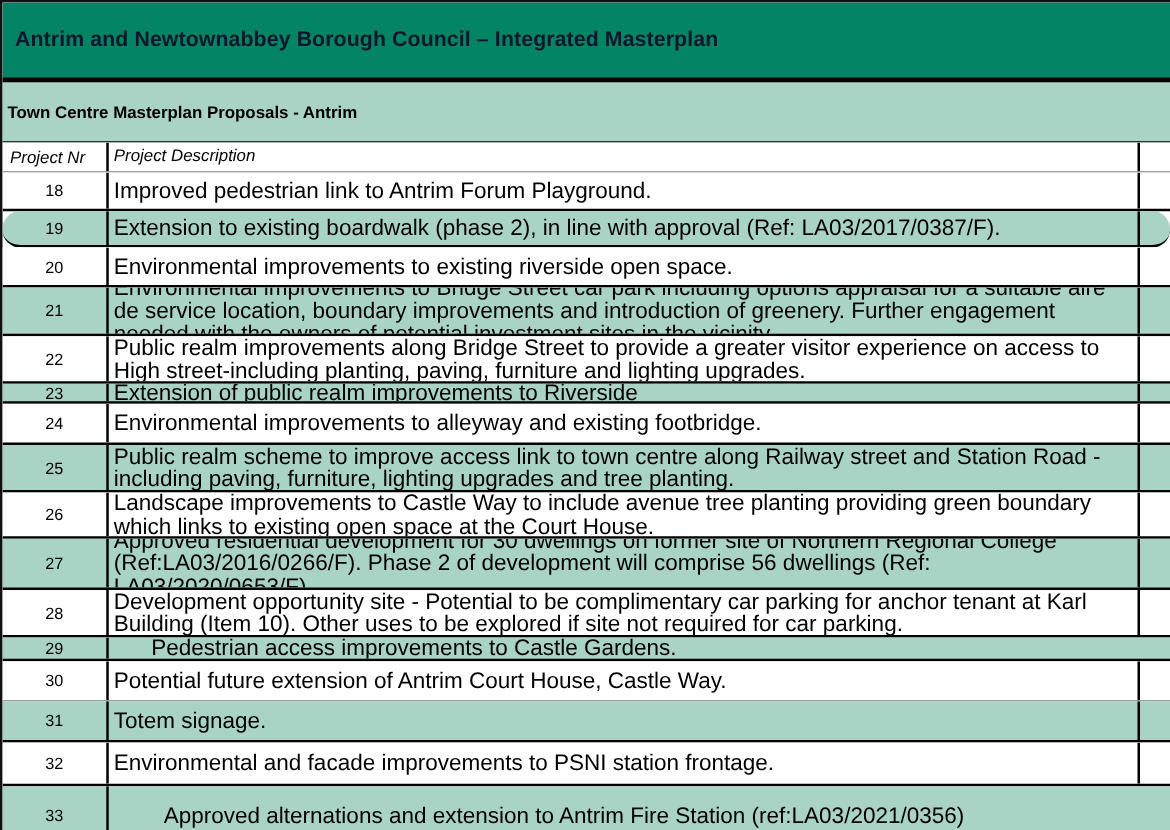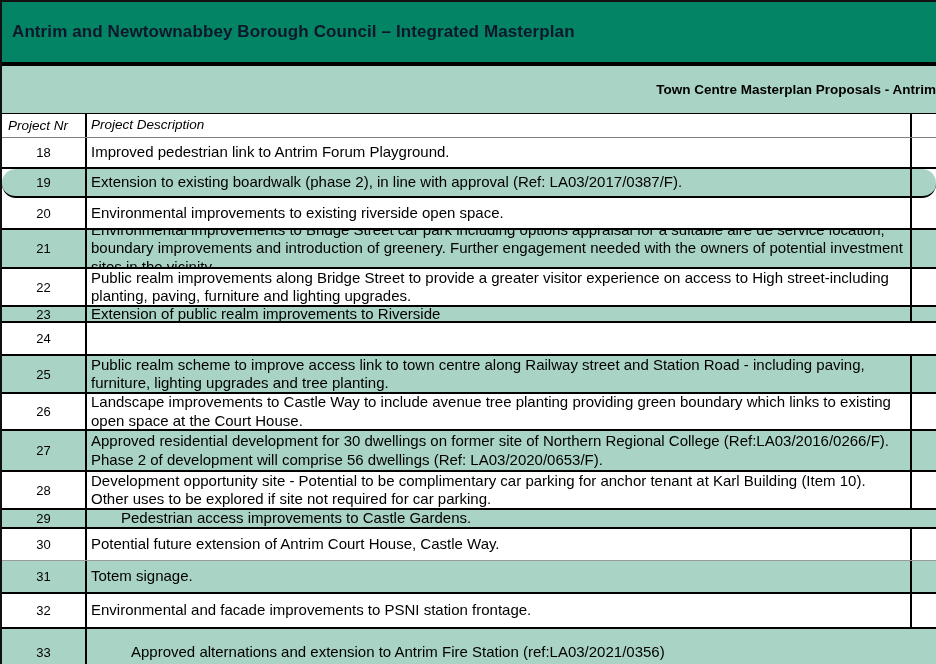--- a/index.html
+++ b/index.html
@@ -34,21 +34,20 @@
     letter-spacing: 0.1px;
   }
   
   .subtitle-bar {
     height: 48px;
     background: var(--green-light, #a9d3c5);
     border-bottom: 1px solid #000000;
     display: flex;
     align-items: center;
     padding-left: 4px;
-    justify-content: flex-end;
   }
   .subtitle-bar .subtitle-text {
     font-weight: bold;
     font-size: 13.5px;
   }
   
   .trow {
     display: flex;
     width: 100%;
     overflow: hidden;
@@ -67,21 +66,21 @@
     justify-content: center;
     text-align: center;
     font-size: 13px;
   }
   .cell.desc {
     width: 825px;
     flex: 0 0 825px;
     border-right: 2px solid #000000;
     padding-left: 4px;
     padding-right: 3px;
-    font-size: 15px;
+    font-size: 18px;
     line-height: 18.5px;
   }
   .cell.sliver { flex: 1 1 auto; }
   .header-row {
     height: 24px;
     border-bottom: 1px solid #808080;
     background: #ffffff;
   }
   .header-row .cell {
     font-style: italic;
@@ -150,20 +149,23 @@
         </div>
         <div class="trow green" style="height: 16px; border-bottom: 2px solid rgb(0, 0, 0);">
           <div class="cell nr">23</div>
           <div class="cell desc">
             <span>Extension of public realm improvements to Riverside</span>
           </div>
           <div class="cell sliver"></div>
         </div>
         <div class="trow" style="height: 33px; border-bottom: 2px solid rgb(0, 0, 0);">
           <div class="cell nr">24</div>
+          <div class="cell desc">
+            <span>Environmental improvements to alleyway and existing footbridge.</span>
+          </div>
           <div class="cell sliver"></div>
         </div>
         <div class="trow green" style="height: 38px; border-bottom: 2px solid rgb(0, 0, 0);">
           <div class="cell nr">25</div>
           <div class="cell desc">
             <span>Public realm scheme to improve access link to town centre along Railway street and Station Road - including paving, furniture, lighting upgrades and tree planting.</span>
           </div>
           <div class="cell sliver"></div>
         </div>
         <div class="trow" style="height: 37px; border-bottom: 2px solid rgb(0, 0, 0);">

